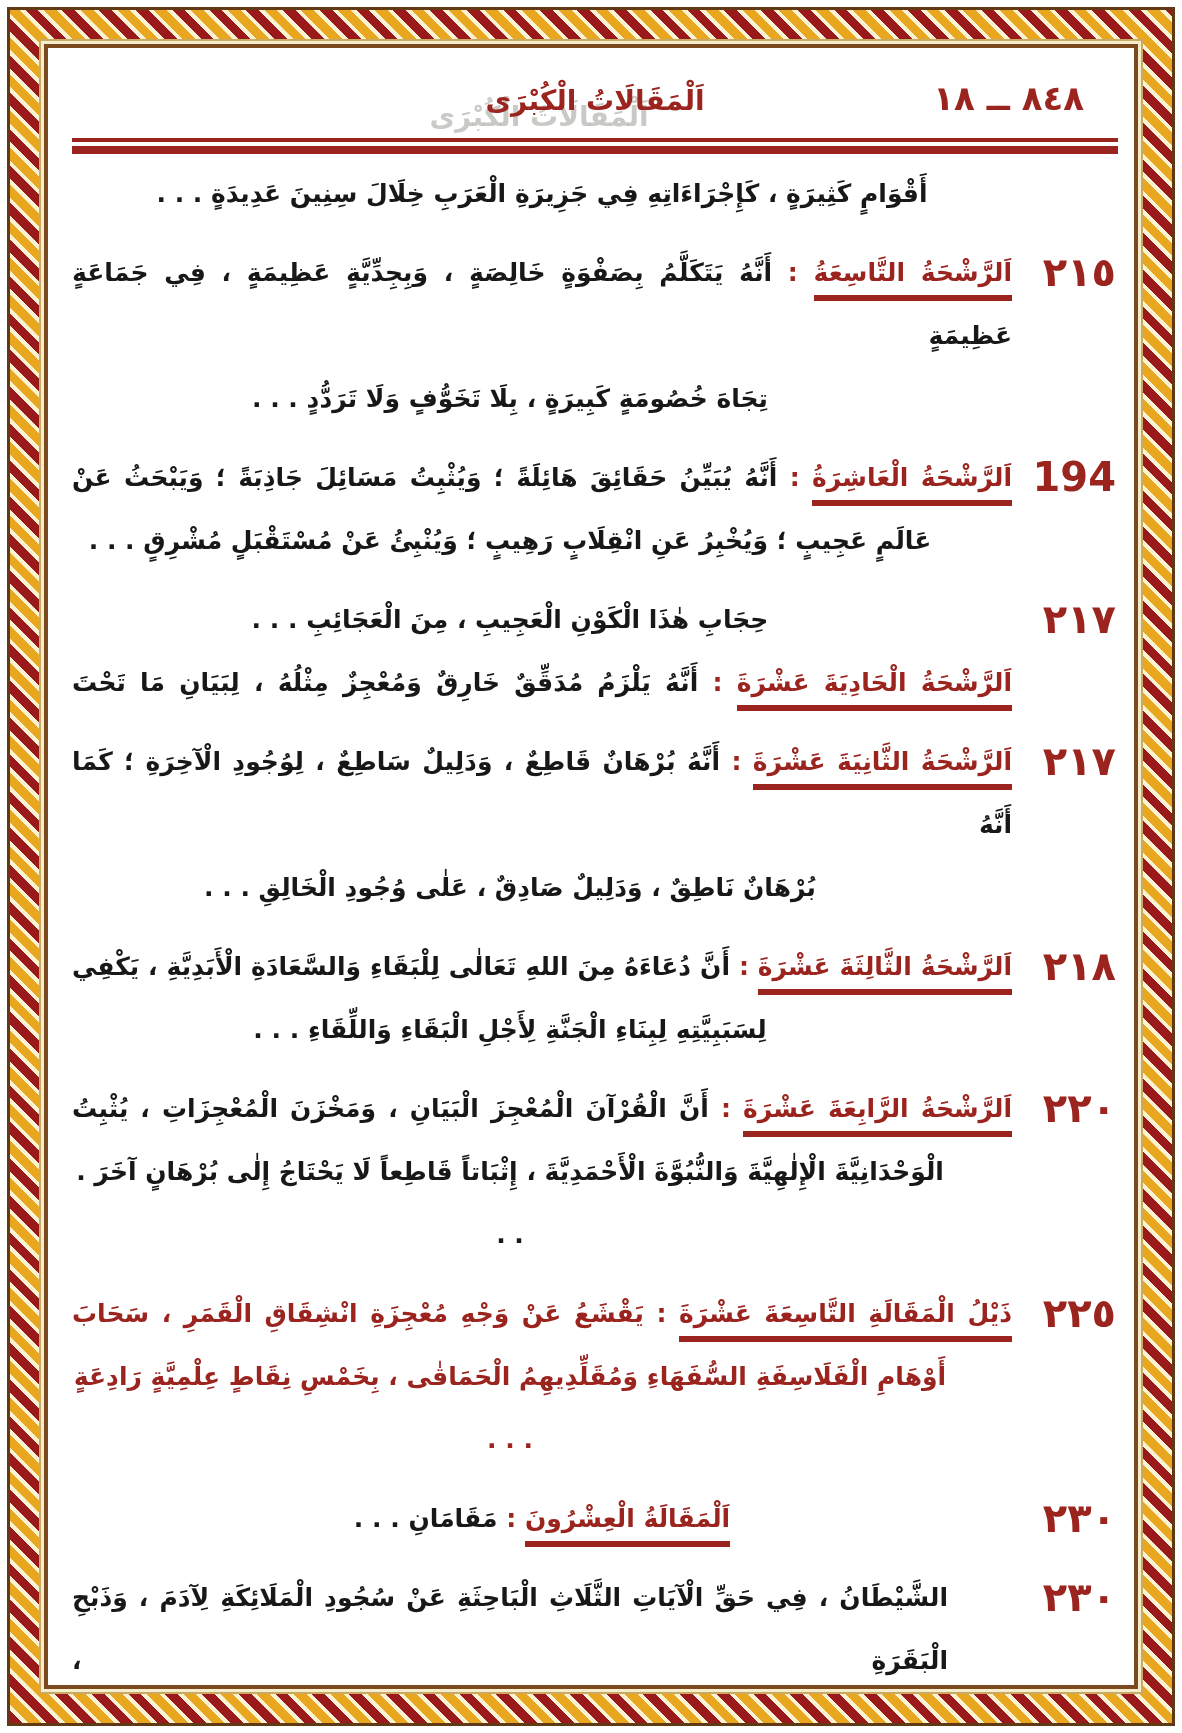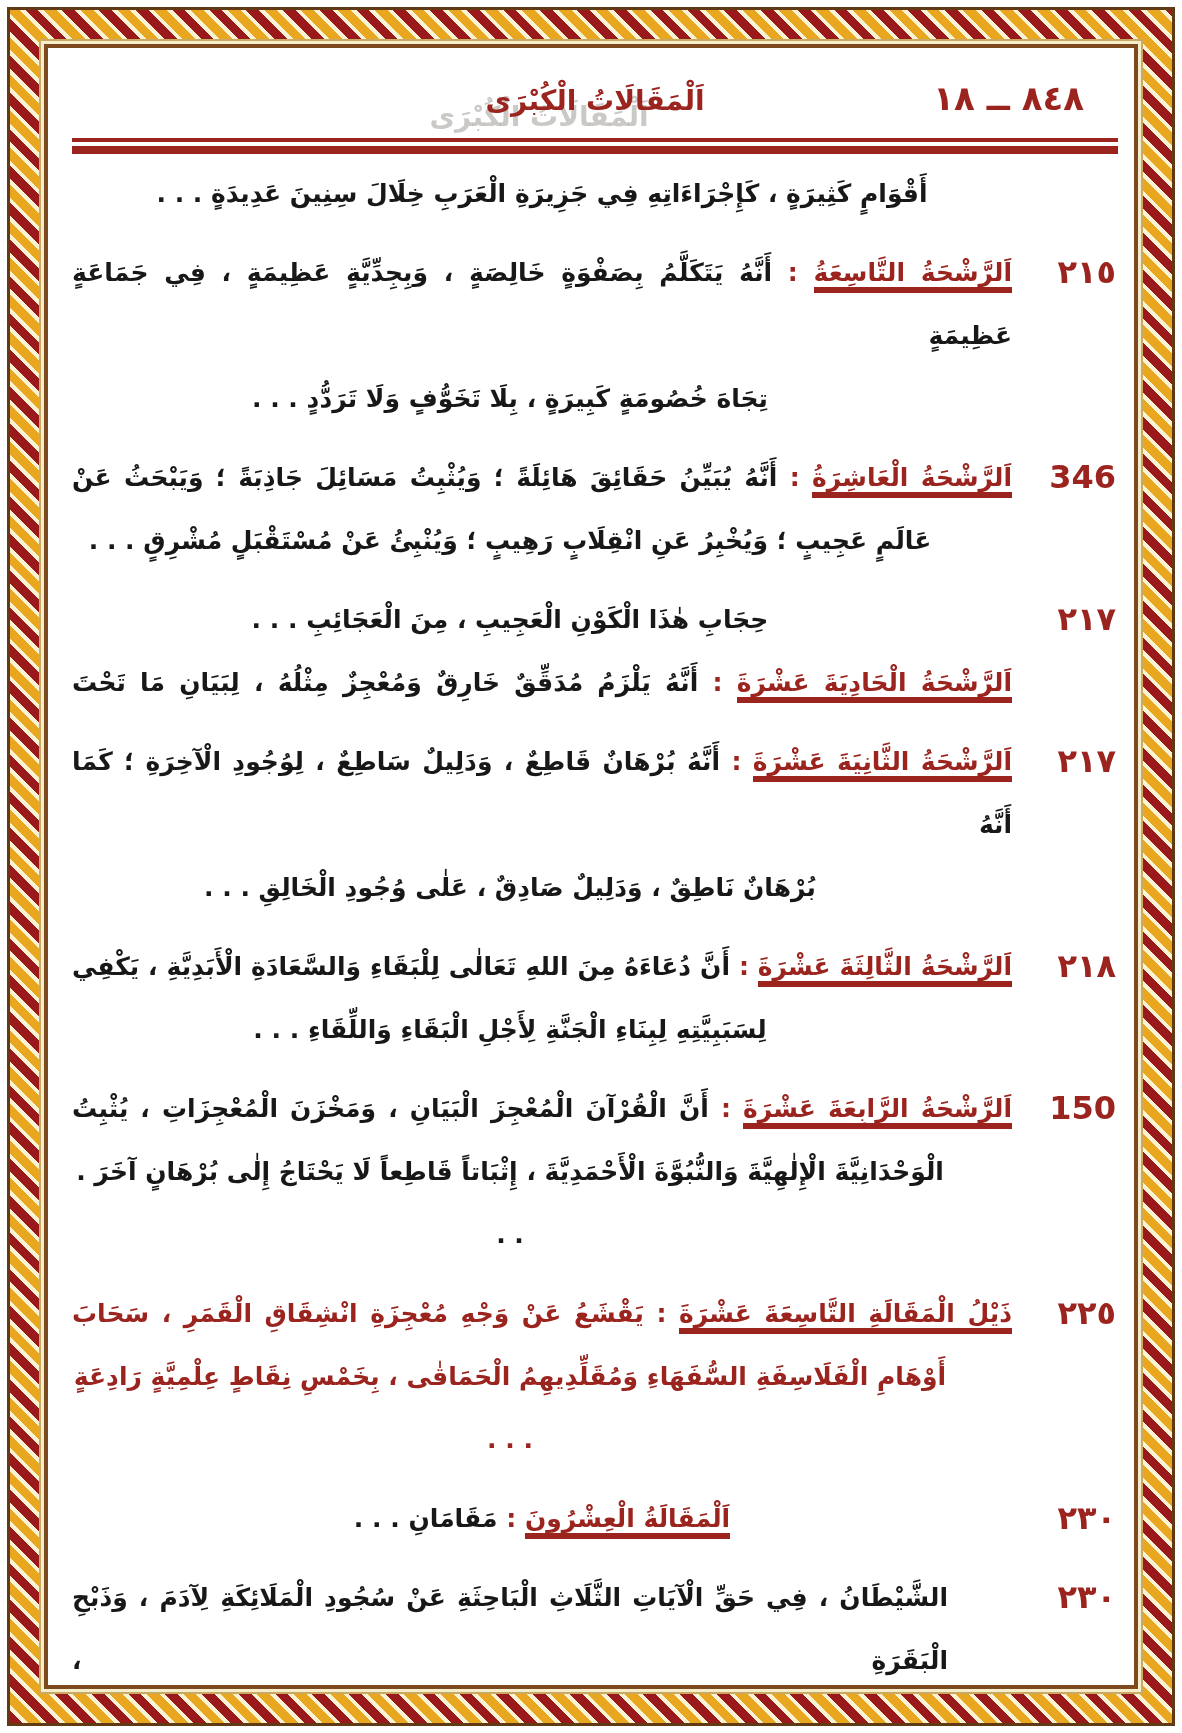--- a/index.html
+++ b/index.html
@@ -52,24 +52,25 @@
   }
   .line.start  { text-align:center; }
   .line.fill   { text-align:justify; text-align-last:justify; }
   .line.cont-full   { margin-right:64px; text-align:justify; text-align-last:justify; }
   .line.cont-center { margin-right:64px; text-align:center; }
 
   .entry { position:relative; margin-top:16px; }
   .num {
     position:absolute; right:-104px; top:0; width:96px;
     text-align:right; color:var(--red,#9b241f);
-    font-size:32px; font-weight:bold; line-height:63px;
+    font-size:40px; font-weight:bold; line-height:63px;
   }
   .hdr {
     color:var(--red,#9b241f);
+    padding-bottom:8px;
     border-bottom:6px solid var(--red,#9b241f);
   }
   .colon { color:var(--red,#9b241f); }
   .entry.red-body .line, .entry.red-body .txt { color:var(--red,#9b241f); }
 </style>
 </head>
 <body>
 
 <div class="page">
   <div class="frame"></div>
@@ -88,21 +89,21 @@
 
   <div class="entry">
     <span class="num">٢١٥</span>
     <div class="line fill">
       <span class="hdr">اَلرَّشْحَةُ التَّاسِعَةُ</span><span class="colon"> : </span><span class="txt">أَنَّهُ يَتَكَلَّمُ بِصَفْوَةٍ خَالِصَةٍ ، وَبِجِدِّيَّةٍ عَظِيمَةٍ ، فِي جَمَاعَةٍ عَظِيمَةٍ</span>
     </div>
   <div class="line cont-center">تِجَاهَ خُصُومَةٍ كَبِيرَةٍ ، بِلَا تَخَوُّفٍ وَلَا تَرَدُّدٍ . . .</div>
           </div>
 
   <div class="entry">
-    <span class="num">346</span>
+    <span class="num">194</span>
     <div class="line fill">
       <span class="hdr">اَلرَّشْحَةُ الْعَاشِرَةُ</span><span class="colon"> : </span><span class="txt">أَنَّهُ يُبَيِّنُ حَقَائِقَ هَائِلَةً ؛ وَيُثْبِتُ مَسَائِلَ جَاذِبَةً ؛ وَيَبْحَثُ عَنْ</span>
     </div>
   <div class="line cont-center">عَالَمٍ عَجِيبٍ ؛ وَيُخْبِرُ عَنِ انْقِلَابٍ رَهِيبٍ ؛ وَيُنْبِئُ عَنْ مُسْتَقْبَلٍ مُشْرِقٍ . . .</div>
           </div>
 
   <div class="entry">
     <span class="num">٢١٧</span>
     <div class="line cont-center">حِجَابِ هٰذَا الْكَوْنِ الْعَجِيبِ ، مِنَ الْعَجَائِبِ . . .</div>
   <div class="line fill">
@@ -120,21 +121,21 @@
 
   <div class="entry">
     <span class="num">٢١٨</span>
     <div class="line fill">
       <span class="hdr">اَلرَّشْحَةُ الثَّالِثَةَ عَشْرَةَ</span><span class="colon"> : </span><span class="txt">أَنَّ دُعَاءَهُ مِنَ اللهِ تَعَالٰى لِلْبَقَاءِ وَالسَّعَادَةِ الْأَبَدِيَّةِ ، يَكْفِي</span>
     </div>
   <div class="line cont-center">لِسَبَبِيَّتِهِ لِبِنَاءِ الْجَنَّةِ لِأَجْلِ الْبَقَاءِ وَاللِّقَاءِ . . .</div>
           </div>
 
   <div class="entry">
-    <span class="num">150</span>
+    <span class="num">٢٢٠</span>
     <div class="line fill">
       <span class="hdr">اَلرَّشْحَةُ الرَّابِعَةَ عَشْرَةَ</span><span class="colon"> : </span><span class="txt">أَنَّ الْقُرْآنَ الْمُعْجِزَ الْبَيَانِ ، وَمَخْزَنَ الْمُعْجِزَاتِ ، يُثْبِتُ</span>
     </div>
   <div class="line cont-center">الْوَحْدَانِيَّةَ الْإِلٰهِيَّةَ وَالنُّبُوَّةَ الْأَحْمَدِيَّةَ ، إِثْبَاتاً قَاطِعاً لَا يَحْتَاجُ إِلٰى بُرْهَانٍ آخَرَ . . .</div>
           </div>
 
   <div class="entry red-body">
     <span class="num">٢٢٥</span>
     <div class="line fill">
       <span class="hdr">ذَيْلُ الْمَقَالَةِ التَّاسِعَةَ عَشْرَةَ</span><span class="colon"> : </span><span class="txt">يَقْشَعُ عَنْ وَجْهِ مُعْجِزَةِ انْشِقَاقِ الْقَمَرِ ، سَحَابَ</span>

